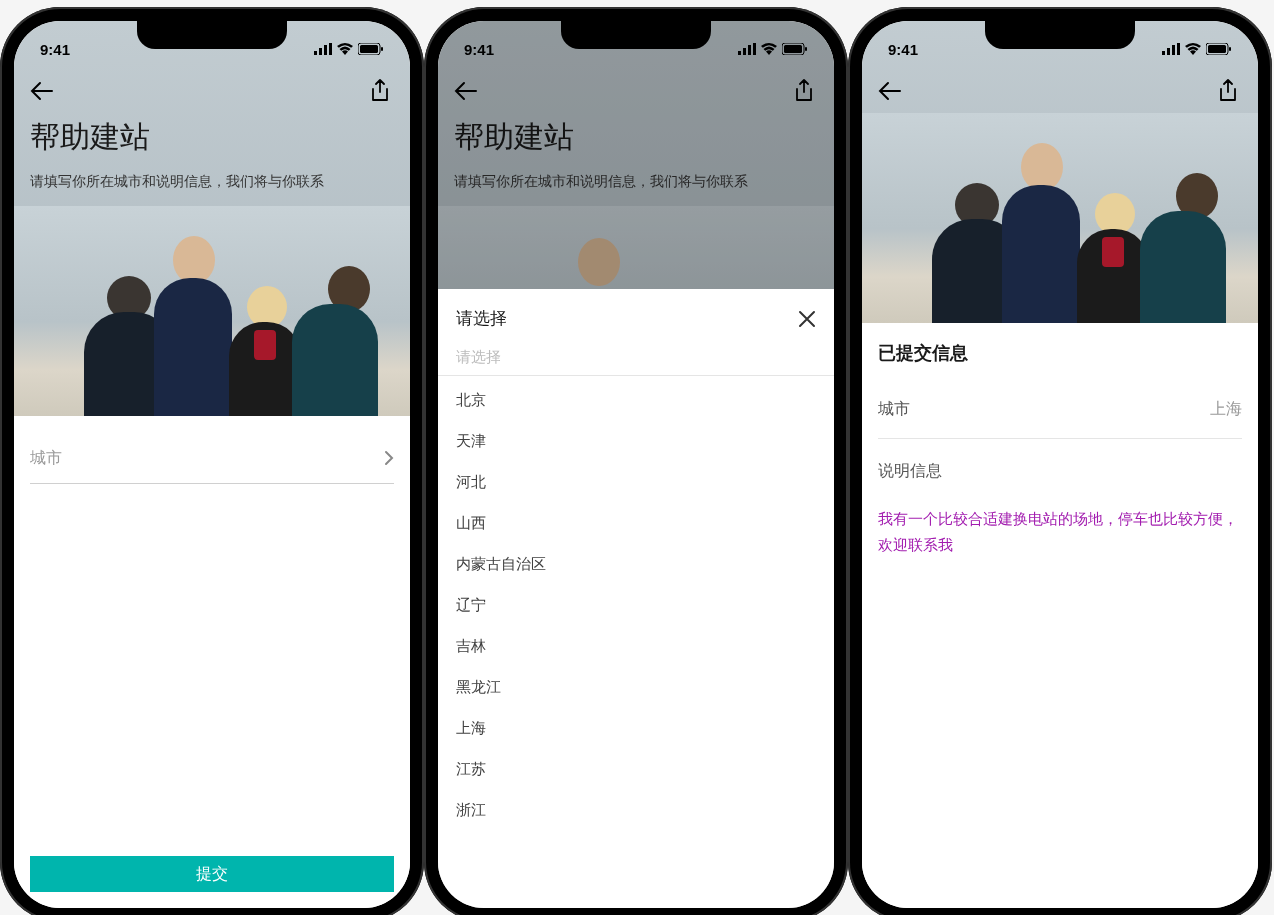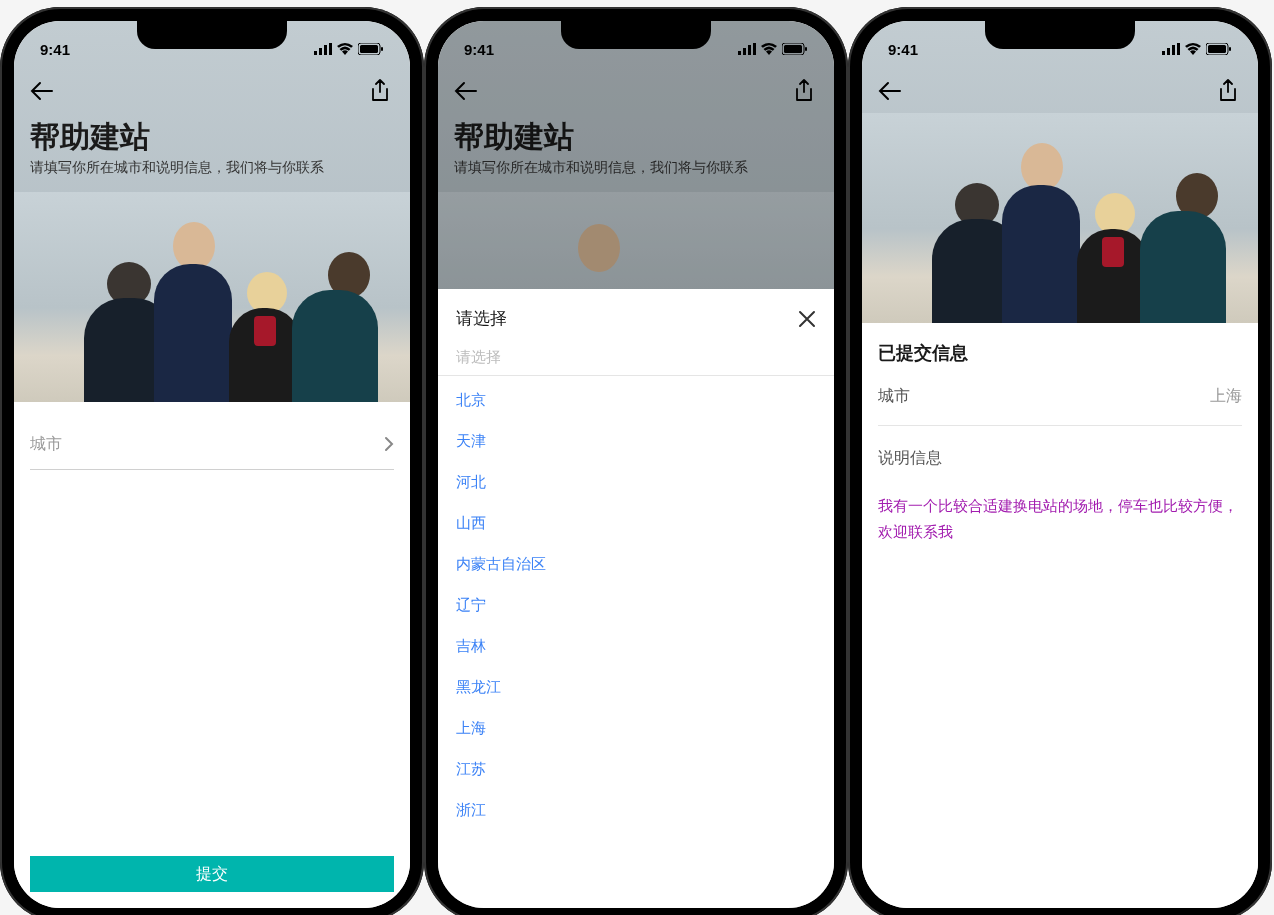--- a/index.html
+++ b/index.html
@@ -28,21 +28,21 @@
     .status-icons { display:flex; gap:5px; align-items:center; }
 
     .nav-bar { display:flex; justify-content:space-between; align-items:center; padding:8px 16px 8px 14px; }
     .nav-btn { width:28px; height:28px; display:flex; align-items:center; justify-content:center; cursor:pointer; }
 
     .header-section {
       background:linear-gradient(180deg,#c2ccd1 0%,#b5c0c6 60%,#d9d3c6 100%);
       position:relative; padding-bottom:0;
     }
     .header-text { padding:4px 16px 14px; }
-    .title { font-size:30px; font-weight:700; color:#1a1a1a; }
+    .title { font-size:30px; font-weight:400; color:#1a1a1a; margin-bottom:14px; }
     .subtitle { font-size:14px; color:#333; line-height:1.4; }
     .hero-img {
       height:210px; position:relative; overflow:hidden;
       background:linear-gradient(180deg,#c8d2d7 0%,#b8c3c8 55%,#dcd6c9 78%,#cfcabc 100%);
     }
 
     .content { flex:1; background:#fff; padding:18px 16px 0; display:flex; flex-direction:column; }
 
     .field { border-bottom:1px solid #d0d0d0; padding:14px 0; display:flex; align-items:center; justify-content:space-between; }
     .field-label { font-size:16px; color:#9a9a9a; }
@@ -56,24 +56,24 @@
 
     
     .overlay { position:absolute; inset:0; background:rgba(0,0,0,0.25); display:flex; flex-direction:column; }
     .overlay-top { flex:0 0 268px; }
     .sheet { flex:1; background:#fff; display:flex; flex-direction:column; overflow:hidden; }
     .sheet-head { display:flex; justify-content:space-between; align-items:center; padding:18px 18px 12px; }
     .sheet-title { font-size:17px; font-weight:500; color:#1a1a1a; }
     .sheet-search { padding:6px 18px 8px; border-bottom:1px solid #e5e5e5; }
     .sheet-search-ph { font-size:15px; color:#bdbdbd; }
     .sheet-list { flex:1; overflow-y:auto; padding:4px 18px; }
-    .sheet-item { padding:11px 0; font-size:15px; color:#3b82f6; cursor:pointer; }
+    .sheet-item { padding:11px 0; font-size:15px; color:#404040; cursor:pointer; }
 
     
-    .section-head { font-size:18px; font-weight:600; color:#1a1a1a; margin-bottom:21px; }
+    .section-head { font-size:18px; font-weight:600; color:#1a1a1a; margin-bottom:34px; }
     .info-row { display:flex; justify-content:space-between; padding:0 0 18px; border-bottom:1px solid #e5e5e5; margin-bottom:22px; }
     .info-key { font-size:16px; color:#555; }
     .info-val { font-size:16px; color:#999; }
     .info-block-label { font-size:16px; color:#555; margin-bottom:24px; }
     .info-block-text { font-size:15px; color:#a21caf; line-height:1.7; }
 
     
     svg { display:block; }
   </style>
 </head>

